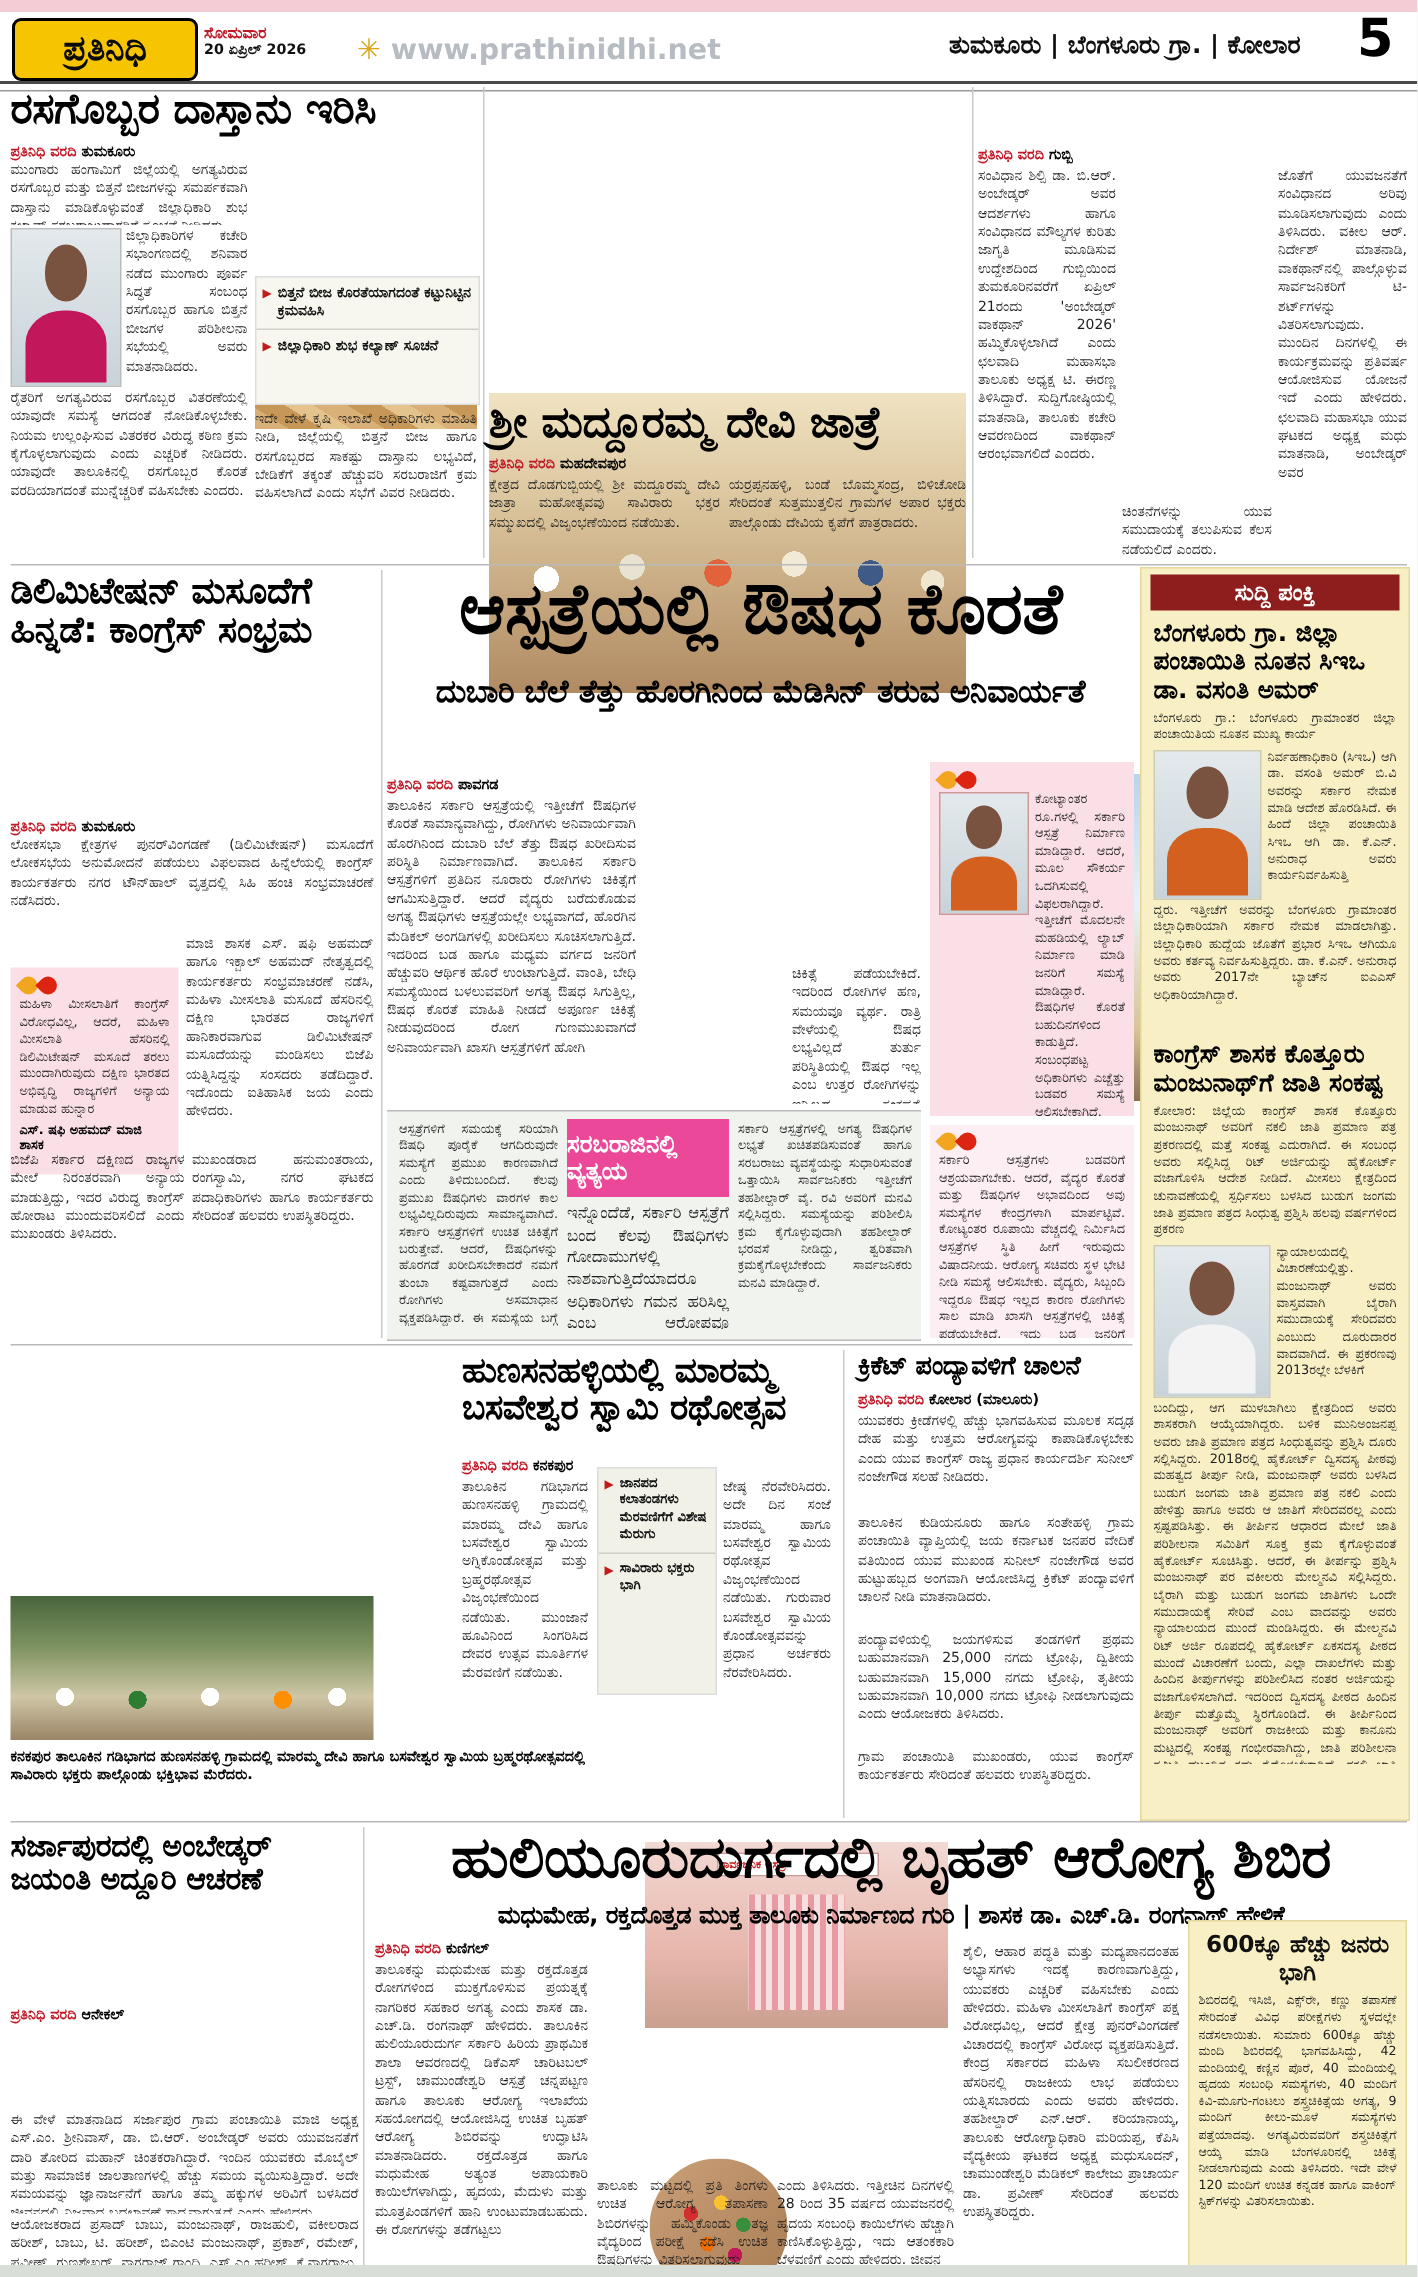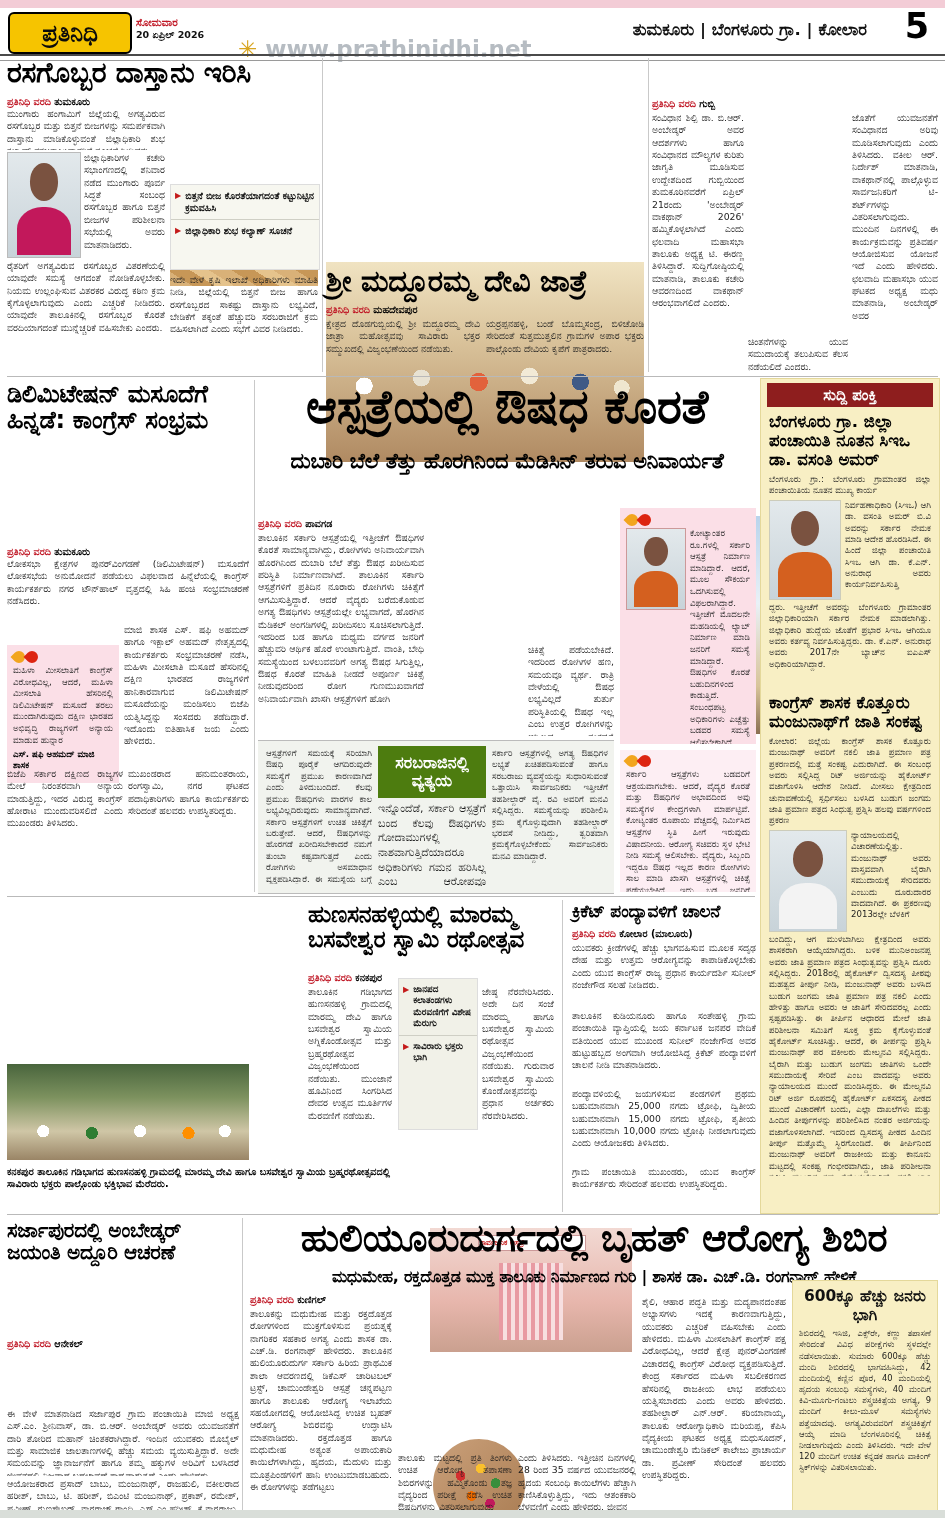--- a/index.html
+++ b/index.html
@@ -82,37 +82,37 @@
   .ph-hosp .gate{position:absolute;left:34%;top:28%;width:32%;height:62%;
       background:repeating-linear-gradient(90deg,#e89aa2 0 4px,#f7dfe0 4px 8px)}
   .ph-meds{border-radius:50%;border:3px solid #fff;background:
       radial-gradient(circle 8px at 30% 40%,#d32f2f 60%,transparent 61%),
       radial-gradient(circle 8px at 52% 32%,#fbc02d 60%,transparent 61%),
       radial-gradient(circle 8px at 68% 48%,#388e3c 60%,transparent 61%),
       radial-gradient(circle 8px at 42% 62%,#ef6c00 60%,transparent 61%),
       radial-gradient(circle 8px at 62% 70%,#c2185b 60%,transparent 61%),
       linear-gradient(135deg,#caa07a 0%,#a97c52 100%)}
   .boxgray{background:#f1f3ee;border-top:1px solid #bbb;border-bottom:1px solid #bbb}
-  .redtitle{background:#4d7c0f;color:#fff;font-weight:800;text-align:center;
+  .redtitle{background:#ec4899;color:#fff;font-weight:800;text-align:left;
             display:flex;align-items:center;justify-content:center;line-height:1.15}
   .ybox{background:#f8efc4;border:1px solid #e4d89a}
 </style>
 </head>
 <body>
 
 <div id="page">
 
   <div class="abs" id="topstrip"></div>
   <div class="abs" id="mast">
     <div class="abs" id="logo">ಪ್ರತಿನಿಧಿ</div>
     <div class="abs" style="left:136px;top:8px">
       <div style="font-size:10.5px;font-weight:800;color:#c01826">ಸೋಮವಾರ</div>
       <div style="font-size:9.5px;font-weight:700;color:#111">20 ಏಪ್ರಿಲ್ 2026</div>
     </div>
-    <div class="abs" style="left:238px;top:28px;font-size:23px;font-weight:700;color:#b6bcc2">
+    <div class="abs" style="left:238px;top:14px;font-size:19px;font-weight:700;color:#b6bcc2">
       <span style="color:#d8a520">✳</span>
       <span>www.prathinidhi.net</span>
     </div>
     <div class="abs" style="right:78px;top:12px;font-size:16.5px;font-weight:800;color:#101010">ತುಮಕೂರು | ಬೆಂಗಳೂರು ಗ್ರಾ. | ಕೋಲಾರ</div>
     <div class="abs" style="right:16px;top:-2px;font-size:35px;font-weight:800;color:#000">5</div>
   </div>
   <div class="abs mrule"></div>
 
   <div class="abs hl" style="left:7px;top:58px;width:312px;font-size:28px">ರಸಗೊಬ್ಬರ ದಾಸ್ತಾನು ಇರಿಸಿ</div>
   <div class="abs by" style="left:7px;top:96px">

